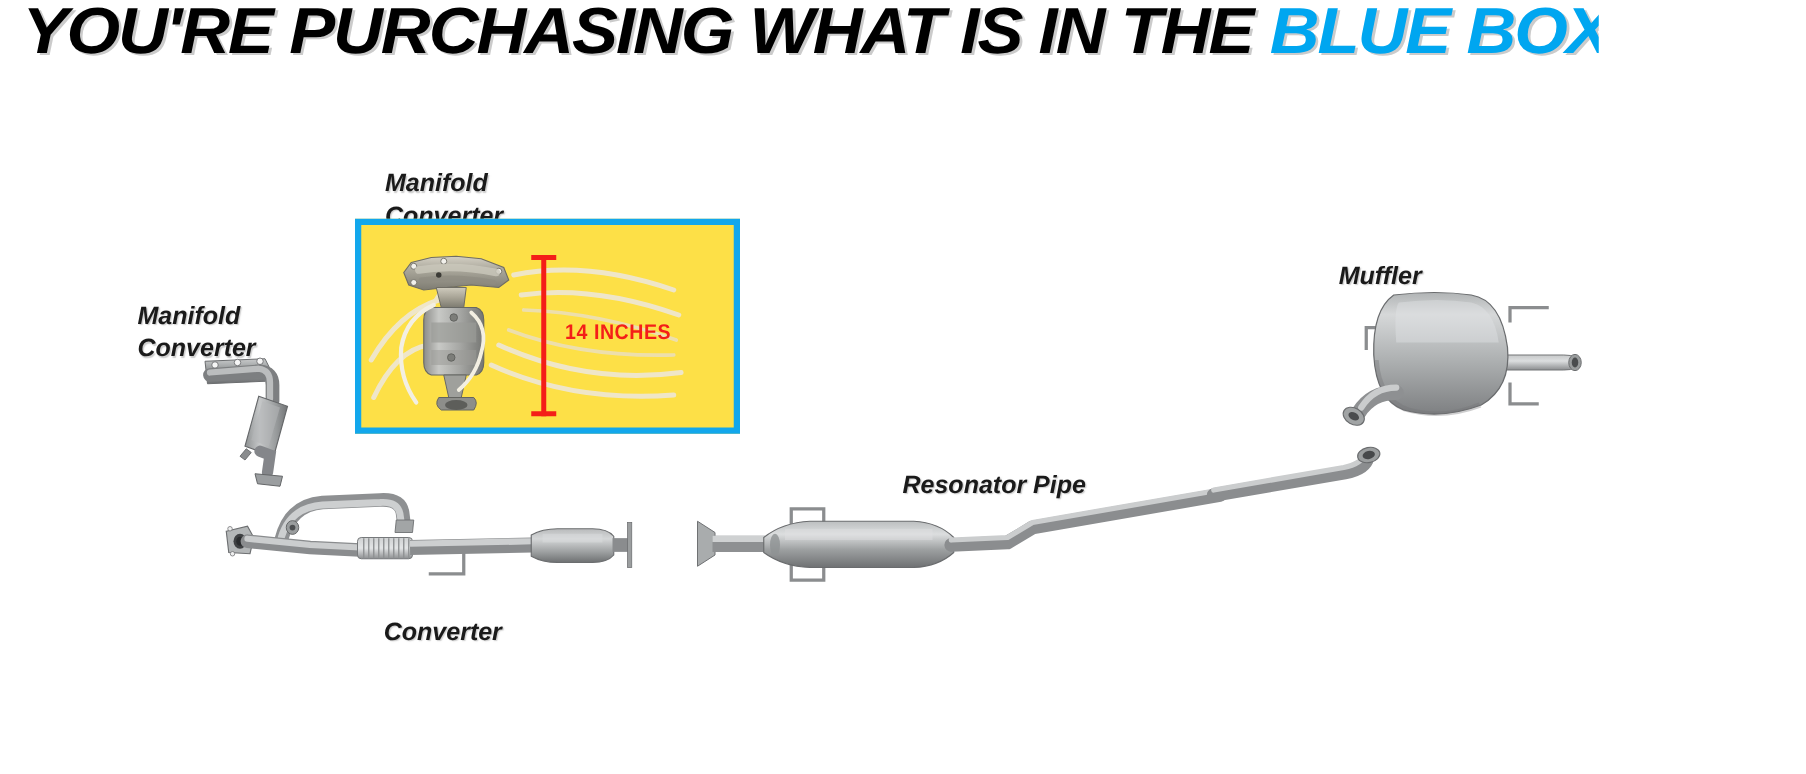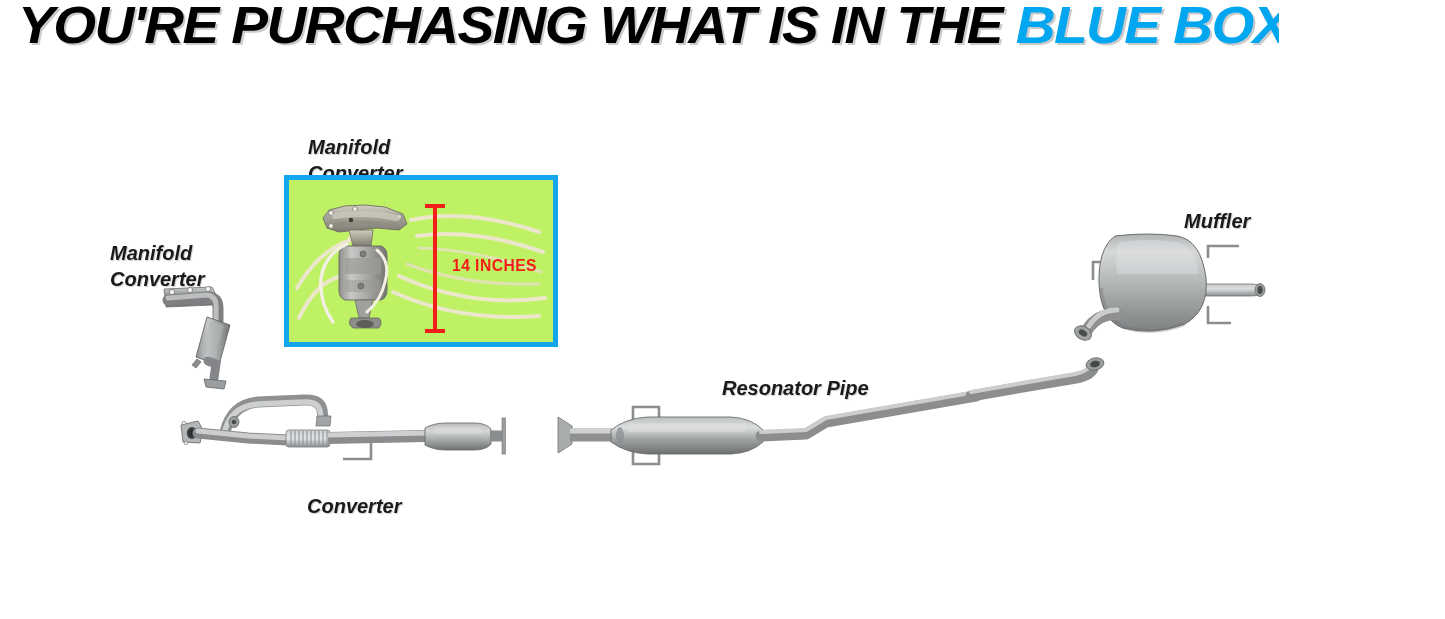--- a/index.html
+++ b/index.html
@@ -60,24 +60,24 @@
     white-space: pre;
     text-shadow: 1px 1px 1px rgba(170,170,170,0.6);
     margin-top: 16px;
   }
 
   
   #blue-box {
     position: absolute;
     left: 284px;
     top: 175px;
-    width: 274px;
+    width: 308px;
     height: 172px;
     border: 5px solid #12A7EC;
-    background: #bef264;
+    background: #fde047;
     box-sizing: border-box;
   }
   #blue-box-inner {
     position: absolute;
     inset: 0;
     overflow: hidden;
   }
 
   
   #dim-line {
@@ -121,21 +121,21 @@
 <div id="page">
 
   <div id="header-banner">
     <div id="header-title"><span>YOU'RE PURCHASING WHAT IS IN THE </span><span class="accent">BLUE BOX</span></div>
   </div>
 
   <div class="part-label" style="left:308px; top:118px;">Manifold<br>Converter</div>
 
   <div class="part-label" style="left:110px; top:224px;">Manifold<br>Converter</div>
 
-  <div class="part-label" style="left:1184px; top:192px;">Muffler</div>
+  <div class="part-label" style="left:1071px; top:192px;">Muffler</div>
 
   <div class="part-label" style="left:722px; top:359px;">Resonator Pipe</div>
 
   <div class="part-label" style="left:307px; top:477px;">Converter</div>
 
   <svg class="part-svg" style="left:160px; top:283px;" width="90" height="110" viewBox="0 0 90 110">
     <defs>
       <linearGradient id="gmL" x1="0" y1="0" x2="0" y2="1">
         <stop offset="0" stop-color="#c9cbcc"></stop>
         <stop offset="0.35" stop-color="#9fa2a3"></stop>

